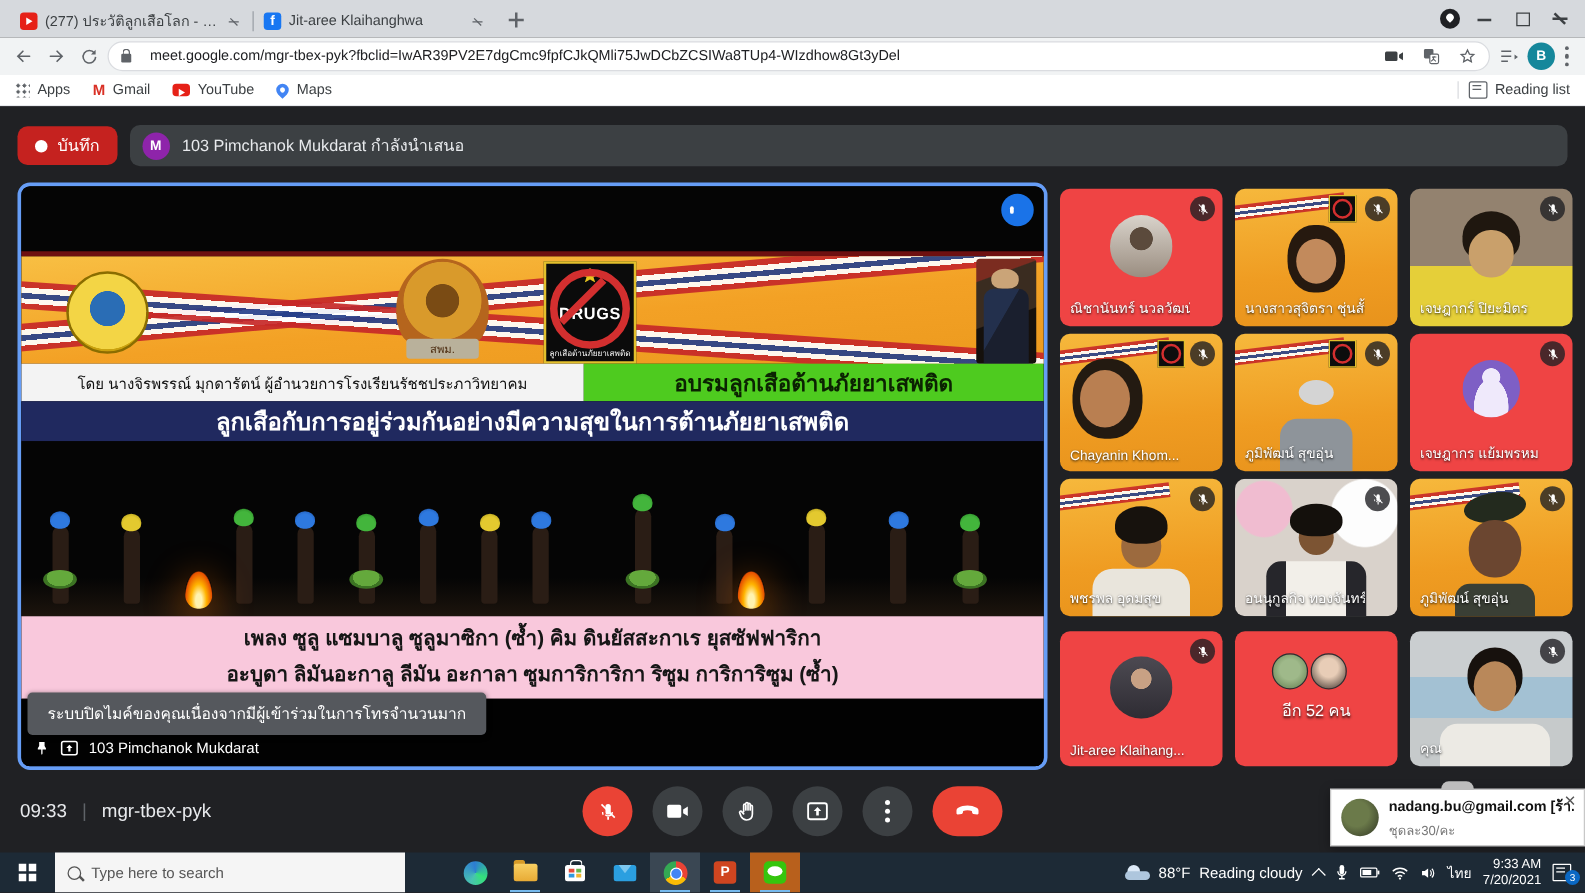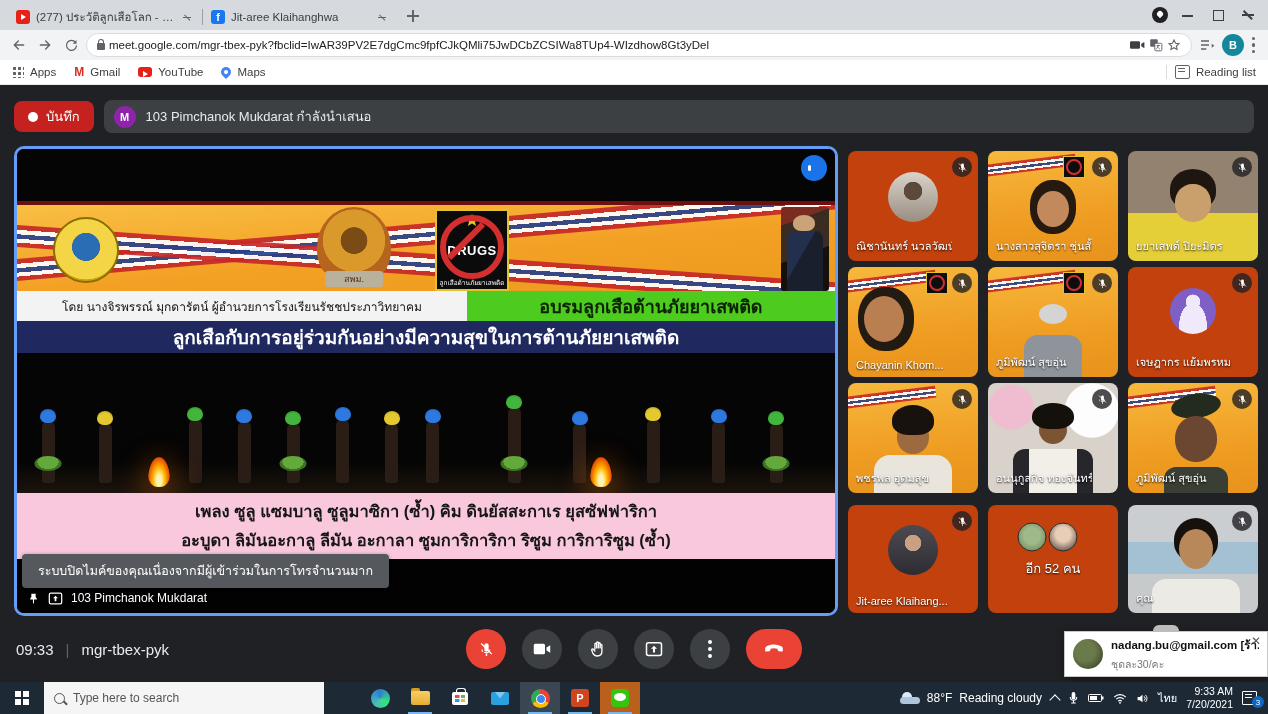--- a/index.html
+++ b/index.html
@@ -31,21 +31,21 @@
   .ext-circle{width:16px;height:16px;border-radius:50%;background:#202124;position:relative;}
   .ext-circle::after{content:"";position:absolute;left:5px;top:4px;width:6px;height:6px;border-radius:50% 50% 50% 0;background:#fff;transform:rotate(-45deg);}
   .wbtn{width:20px;height:20px;position:relative;}
   .wmin::after{content:"";position:absolute;left:4px;top:10px;width:11px;height:1.6px;background:#3c4043;}
   .wmax::after{content:"";position:absolute;left:5px;top:5px;width:9px;height:9px;border:1.5px solid #3c4043;}
   .wclose::before,.wclose::after{content:"";position:absolute;left:4px;top:9.3px;width:12px;height:1.6px;background:#3c4043;}
   .wclose::before{transform:rotate(45deg);}　.wclose::after{transform:rotate(-45deg);}
 
   .toolbar{position:absolute;top:30px;left:0;right:0;height:30px;background:#f1f3f4;display:flex;align-items:center;gap:4px;padding:0 8px;}
   .navic{width:22px;height:22px;display:flex;align-items:center;justify-content:center;flex:none;}
-  .urlbar{flex:1;height:22px;background:#fff;border:1px solid #dadce0;border-radius:12px;display:flex;align-items:center;gap:4px;padding:0 10px;}
+  .urlbar{flex:1;height:22px;background:#fff;border:1px solid #dadce0;border-radius:12px;display:flex;align-items:center;gap:15px;padding:0 10px;}
   .lock{width:8px;height:7px;background:#5f6368;border-radius:1px;position:relative;margin-top:3px;}
   .lock::before{content:"";position:absolute;left:1px;top:-4px;width:4px;height:4px;border:1.4px solid #5f6368;border-bottom:none;border-radius:3px 3px 0 0;}
   .url{flex:1;font-size:11.5px;color:#202124;white-space:nowrap;overflow:hidden;}
   .avatarB{width:22px;height:22px;border-radius:50%;background:#15879b;color:#fff;font-size:11px;font-weight:bold;display:flex;align-items:center;justify-content:center;}
   .kebab{width:4px;height:16px;display:flex;flex-direction:column;justify-content:space-between;margin:0 4px;}
   .kebab i{width:3.4px;height:3.4px;border-radius:50%;background:#5f6368;}
 
   .bookbar{position:absolute;top:60px;left:0;right:0;height:24px;background:#fff;border-bottom:1px solid #e8eaed;display:flex;align-items:center;gap:18px;padding:0 12px;font-size:11.5px;color:#3c4043;}
   .bm{display:flex;align-items:center;gap:6px;}
   .ic-grid{width:12px;height:12px;background-image:radial-gradient(circle,#5f6368 1.4px,transparent 1.6px);background-size:5px 5px;background-position:0 0;}
@@ -117,21 +117,21 @@
   .stage-name{position:absolute;left:10px;bottom:8px;display:flex;align-items:center;gap:8px;color:#fff;font-size:12px;}
   .audio-ind{position:absolute;right:8px;top:6px;width:26px;height:26px;border-radius:50%;background:#1a73e8;display:flex;align-items:center;justify-content:center;gap:2px;}
   .audio-ind i{width:3px;background:#fff;border-radius:2px;}
   .audio-ind i:nth-child(1){height:6px;}　.audio-ind i:nth-child(2){height:12px;}　.audio-ind i:nth-child(3){height:6px;}
 
   .tooltip{position:absolute;left:22px;top:469px;height:34px;background:#55585d;border-radius:4px;color:#fff;
            font-size:12.5px;display:flex;align-items:center;padding:0 16px;z-index:6;box-shadow:0 1px 4px rgba(0,0,0,.4);}
 
   
   .grid{position:absolute;left:848px;top:66px;width:412px;height:464px;}
-  .pt{position:absolute;width:130px;border-radius:8px;overflow:hidden;background:#c2410c;}
+  .pt{position:absolute;width:130px;border-radius:8px;overflow:hidden;background:#ef4444;}
   .pt .name{position:absolute;left:8px;bottom:6px;right:26px;color:#fff;font-size:11px;white-space:nowrap;overflow:hidden;
             text-shadow:0 1px 2px rgba(0,0,0,.9);}
   .micoff{position:absolute;top:6px;right:6px;width:20px;height:20px;border-radius:50%;background:rgba(32,33,36,.8);
           display:flex;align-items:center;justify-content:center;}
   .pt .a,.pt .b,.pt .c{position:absolute;inset:0;pointer-events:none;}
   .bnr{background:linear-gradient(175deg,#f6b83c,#ef9c22 62%,#e8931c);}
   .bnr .a{inset:auto;left:-12%;top:8%;width:80%;height:12px;transform:rotate(-7deg);opacity:.9;
       background:linear-gradient(180deg,#c62828 0 24%,#fff 24% 44%,#27408b 44% 64%,#fff 64% 82%,#c62828 82%);}
   .k-banner-woman .b,.k-banner-person .b{inset:auto;left:58%;top:5px;width:20px;height:20px;background:#0d0d0d;border:1px solid #e3c02c;}
   .k-banner-woman .b::after,.k-banner-person .b::after{content:"";position:absolute;inset:2px;border:2.5px solid #d32f2f;border-radius:50%;}
@@ -482,21 +482,21 @@
             <path fill="#fff" d="M12 15a3 3 0 0 0 3-3V6a3 3 0 0 0-6 0v6a3 3 0 0 0 3 3z"></path>
             <path fill="#fff" d="M17.5 12A5.5 5.5 0 0 1 8.2 15.9l1.2-1.2A4 4 0 0 0 16 12h1.5zM6.5 12c0 .9.2 1.8.6 2.6l-1.2 1.2A7 7 0 0 1 5 12h1.5zM11 17.9h2V21h-2z"></path>
             <path stroke="#fff" stroke-width="1.8" d="M4.5 3.5l15 15"></path>
           </svg>
         </span>
       </div>
       <div class="pt k-yellow-guy" style="left: 280px; top: 0px; height: 110px;">
         <span class="a"></span>
         <span class="b"></span>
         <span class="c"></span>
-        <div class="name">ยยาเสพต์ ปิยะมิตร</div>
+        <div class="name">เจษฎากร์ ปิยะมิตร</div>
         <span class="micoff">
           <svg width="11" height="11" viewBox="0 0 24 24">
             <path fill="#fff" d="M12 15a3 3 0 0 0 3-3V6a3 3 0 0 0-6 0v6a3 3 0 0 0 3 3z"></path>
             <path fill="#fff" d="M17.5 12A5.5 5.5 0 0 1 8.2 15.9l1.2-1.2A4 4 0 0 0 16 12h1.5zM6.5 12c0 .9.2 1.8.6 2.6l-1.2 1.2A7 7 0 0 1 5 12h1.5zM11 17.9h2V21h-2z"></path>
             <path stroke="#fff" stroke-width="1.8" d="M4.5 3.5l15 15"></path>
           </svg>
         </span>
       </div>
       <div class="pt k-chayanin bnr" style="left: 0px; top: 116px; height: 110px;">
         <span class="a"></span>

